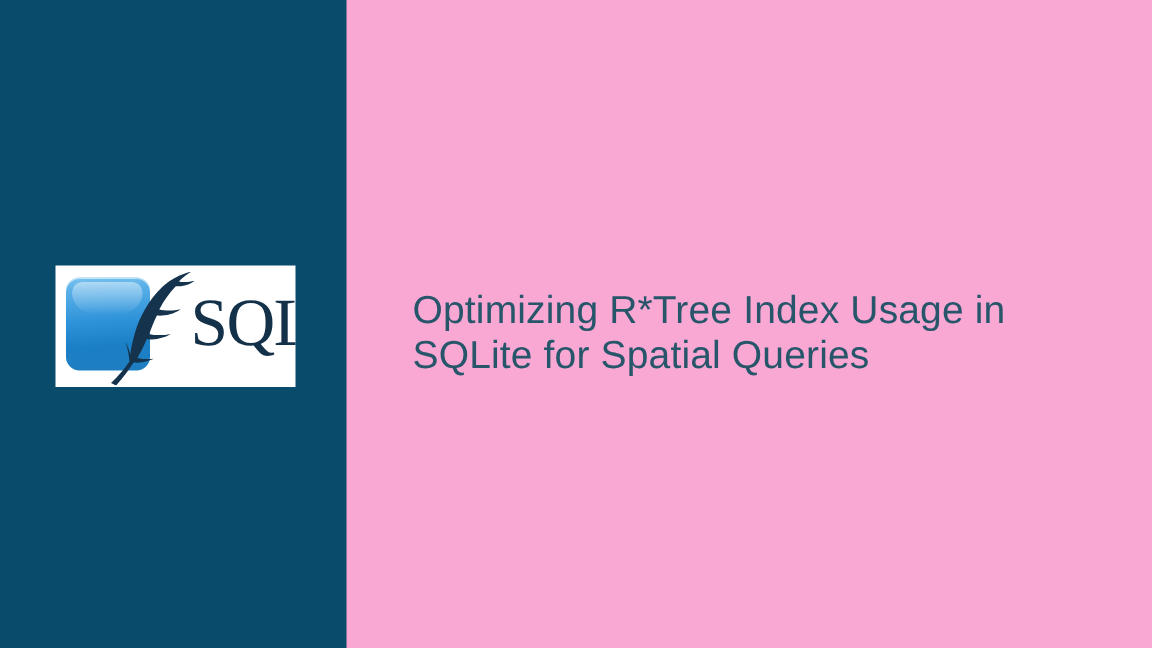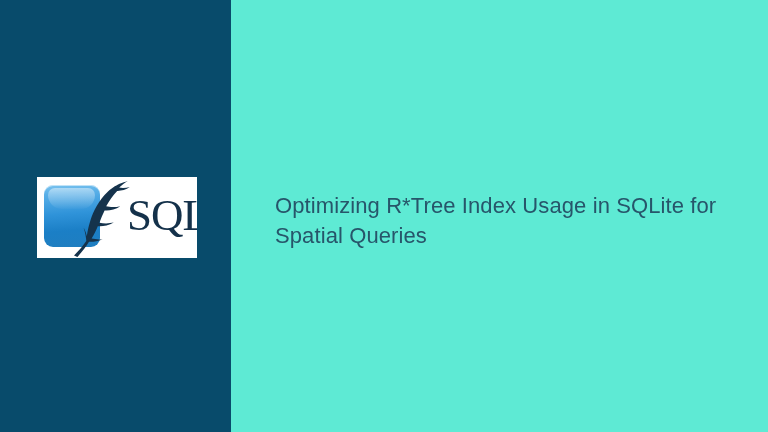--- a/index.html
+++ b/index.html
@@ -10,21 +10,21 @@
     width: 768px;
     height: 432px;
     background: #ffffff;
     font-family: "Liberation Sans", sans-serif;
     overflow: hidden;
   }
   #slide {
     position: relative;
     width: 768px;
     height: 432px;
-    background: #5eead4;
+    background: #f9a8d4;
     overflow: hidden;
   }
 
   
   #side-panel {
     position: absolute;
     left: 0;
     top: 0;
     width: 231px;
     height: 432px;
@@ -94,21 +94,21 @@
     font-size: 45px;
     letter-spacing: -1px;
   }
 
   
   #title {
     position: absolute;
     left: 275px;
     top: 191px;
     width: 470px;
-    font-size: 22px;
+    font-size: 26px;
     line-height: 30px;
     font-weight: normal;
     color: #27556a;
     letter-spacing: 0.1px;
     margin: 0;
   }
 </style>
 </head>
 <body>
 

